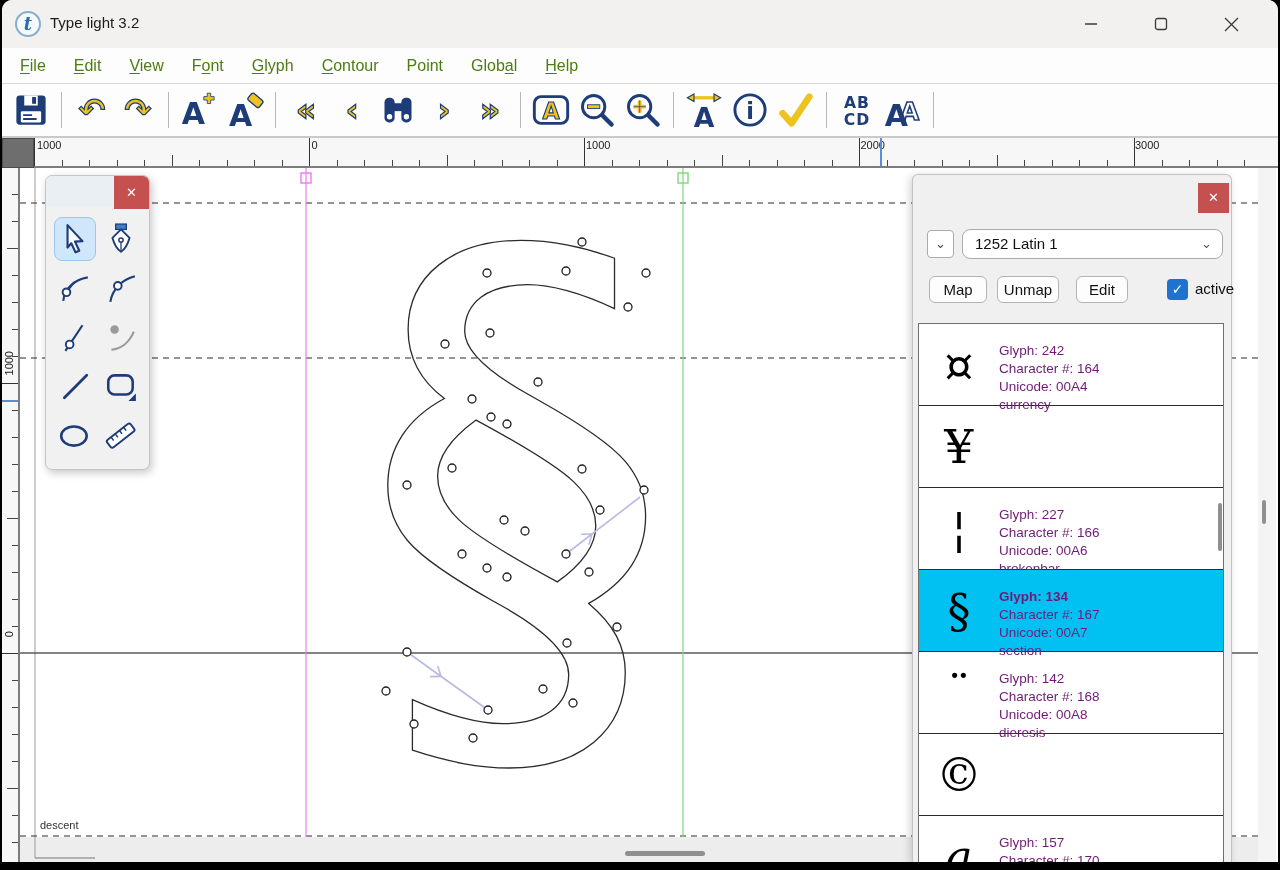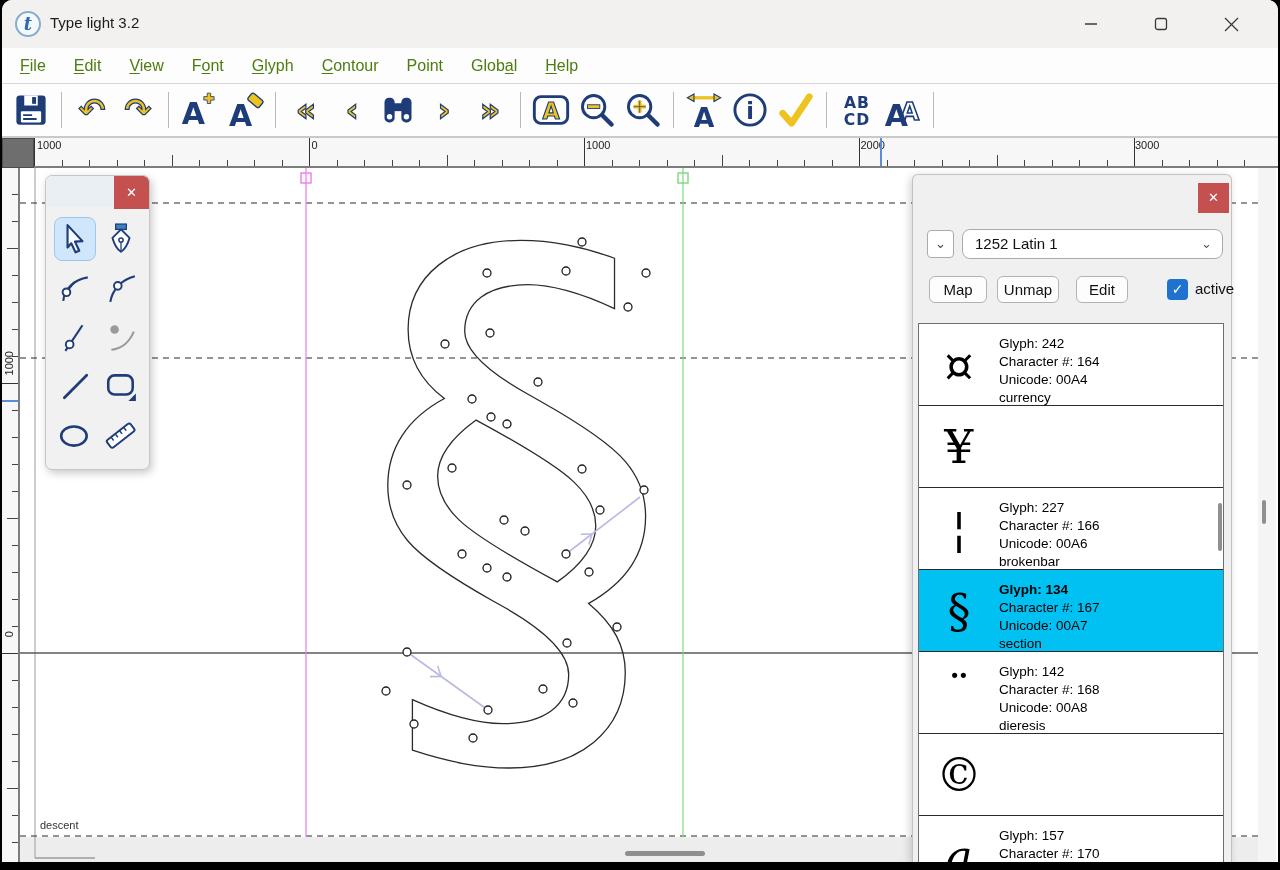--- a/index.html
+++ b/index.html
@@ -79,21 +79,21 @@
     border-radius:4px;color:#fff;font-size:14px;text-align:center;line-height:21px;}
   .chk-label{position:absolute;left:266px;top:4px;color:#111;}
   .glyph-list{position:absolute;left:5px;top:148px;width:306px;bottom:0;background:#fff;
     border:1px solid #6e6e6e;border-bottom:none;box-sizing:border-box;overflow:hidden;}
   .grow{position:relative;height:82px;border-bottom:1px solid #2b2b2b;box-sizing:border-box;
     padding-right:26px;}
   .grow.selected{background:#00c1f1;}
   .grow .gchar{position:absolute;left:0;top:0;width:80px;height:82px;display:flex;
     align-items:center;justify-content:center;font-family:"DejaVu Serif",serif;font-size:46px;color:#000;}
   .grow .gchar.it{font-style:italic;}
-  .grow .ginfo{position:absolute;left:80px;top:11px;font-size:13.5px;color:#000000;line-height:18px;}
+  .grow .ginfo{position:absolute;left:80px;top:18px;font-size:13.5px;color:#701a75;line-height:18px;}
   .grow.selected .ginfo div:first-child{font-weight:bold;}
   .list-scroll{position:absolute;right:9px;top:328px;width:4px;height:48px;background:#8f8f8f;
     border-radius:2px;z-index:4;}
   svg text{font-family:"DejaVu Sans",sans-serif;}
 </style>
 </head>
 <body>
 
 <div id="app">
 

